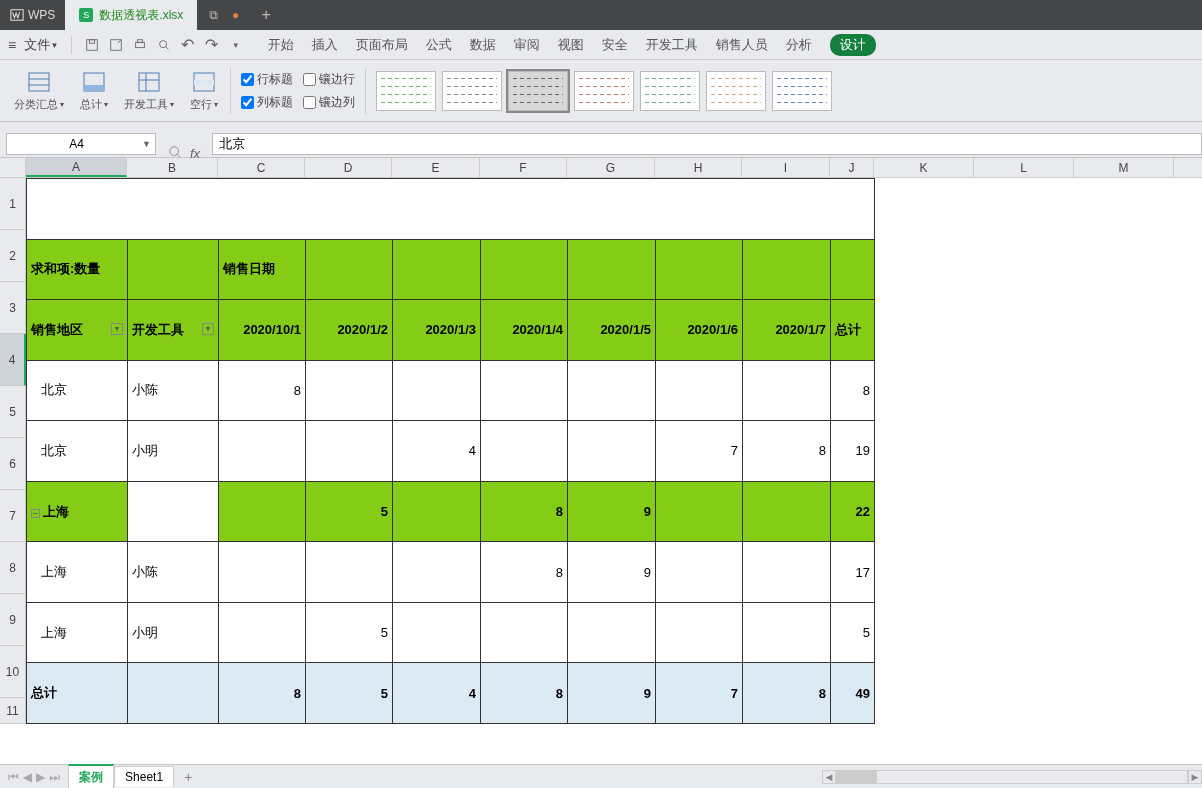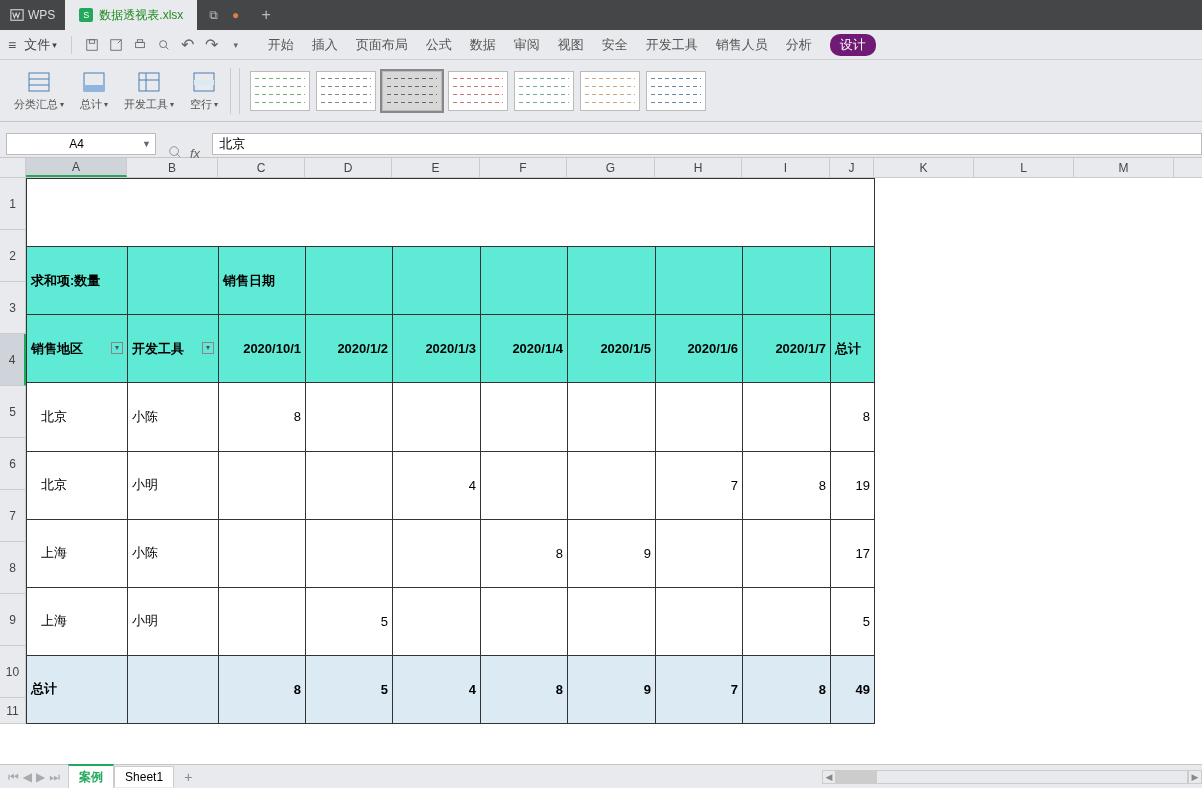--- a/index.html
+++ b/index.html
@@ -16,21 +16,21 @@
 
 
 .menubar { height: 30px; background: #e8eaed; display: flex; align-items: center; padding: 0 8px; gap: 2px; border-bottom: 1px solid #d0d0d0; }
 .menu-left { display: flex; align-items: center; gap: 4px; }
 .burger { font-size: 14px; color: #555; }
 .file-drop { display: flex; align-items: center; gap: 2px; font-size: 13px; color: #444; padding: 2px 4px; }
 .vsep { width: 1px; height: 18px; background: #ccc; margin: 0 6px; }
 .qat-icon { width: 20px; height: 20px; display: flex; align-items: center; justify-content: center; color: #666; }
 .tabs { display: flex; align-items: center; gap: 18px; margin-left: 20px; font-size: 13px; color: #555; }
 .tabs span { cursor: pointer; }
-.tab-active { background: #701a75; color: #fff !important; padding: 2px 10px; border-radius: 10px; }
+.tab-active { background: #15803d; color: #fff !important; padding: 2px 10px; border-radius: 10px; }
 
 
 .ribbon { height: 62px; background: #e8eaed; border-bottom: 1px solid #c5c5c5; display: flex; align-items: center; padding: 0 6px; }
 .rgrp { display: flex; flex-direction: column; align-items: center; gap: 2px; padding: 2px 8px; font-size: 11px; color: #555; }
 .rgrp-icon { width: 26px; height: 26px; display: flex; align-items: center; justify-content: center; }
 .rgrp-label { display: flex; align-items: center; gap: 2px; }
 .rsep { width: 1px; height: 46px; background: #ccc; margin: 0 4px; }
 .chkgrp { display: flex; flex-direction: column; gap: 6px; font-size: 12px; color: #444; padding: 0 6px; }
 .chkrow { display: flex; gap: 10px; align-items: center; }
 .chkrow label { display: flex; align-items: center; gap: 3px; }
@@ -52,21 +52,21 @@
 .grid-wrap { position: absolute; top: 158px; left: 0; right: 0; bottom: 24px; background: #fff; overflow: hidden; }
 .colhdrs { display: flex; height: 20px; border-bottom: 1px solid #ccc; background: #e8eaed; }
 .corner { width: 26px; border-right: 1px solid #ccc; background: #e8eaed; }
 .colhdr { border-right: 1px solid #ccc; display: flex; align-items: center; justify-content: center; font-size: 12px; color: #444; background: #e8eaed; }
 .colhdr.sel { background: #cfd4da; border-bottom: 2px solid #22a85b; }
 .rownum { width: 26px; border-right: 1px solid #ccc; border-bottom: 1px solid #ccc; display: flex; align-items: center; justify-content: center; font-size: 12px; color: #444; background: #e8eaed; }
 .rownum.sel { background: #cfd4da; border-right: 2px solid #22a85b; }
 
 table.sheet { border-collapse: collapse; }
 table.sheet td { border: 1px solid #333; font-size: 13px; padding: 0 4px; vertical-align: middle; background: #fff; }
-table.sheet td.hdr { background: #5eead4; font-weight: bold; }
+table.sheet td.hdr { background: #84cc16; font-weight: bold; }
 table.sheet td.tot { background: #dceaf4; font-weight: bold; }
 table.sheet td.num { text-align: right; }
 .collapse-btn { display: inline-block; width: 9px; height: 9px; border: 1px solid #888; font-size: 8px; line-height: 7px; text-align: center; margin-right: 3px; color: #555; }
 .filter-btn { float: right; width: 12px; height: 12px; border: 1px solid #888; font-size: 7px; display: flex; align-items: center; justify-content: center; color: #555; margin-top: 2px; }
 .active-cell { outline: 2px solid #22a85b; outline-offset: -1px; }
 
 
 .sheettabs { position: absolute; bottom: 0; left: 0; right: 0; height: 24px; background: #e8eaed; border-top: 1px solid #c5c5c5; display: flex; align-items: center; font-size: 12px; }
 .nav-arrows { display: flex; gap: 4px; padding: 0 8px; color: #aaa; }
 .st { padding: 3px 10px; border: 1px solid #ccc; border-bottom: none; background: #fff; margin-top: -1px; }
@@ -196,20 +196,42 @@
           <rect x="2" y="3" width="20" height="18" fill="none" stroke="#4a7db5"></rect>
           <rect x="2" y="10" width="20" height="5" fill="#dceaf4"></rect>
         </svg>
       </div>
     <div class="rgrp-label">
         <span>空行</span>
         <span style="font-size:8px">▾</span>
       </div>
   </div>
   <span class="rsep"></span>
+  <div class="chkgrp">
+    <div class="chkrow">
+      <label>
+          <input type="checkbox" checked="" style="">
+          <span>行标题</span>
+        </label>
+      <label>
+          <input type="checkbox" style="">
+          <span>镶边行</span>
+        </label>
+    </div>
+    <div class="chkrow">
+      <label>
+          <input type="checkbox" checked="" style="">
+          <span>列标题</span>
+        </label>
+      <label>
+          <input type="checkbox" style="">
+          <span>镶边列</span>
+        </label>
+    </div>
+  </div>
   <span class="rsep"></span>
   <div class="styles">
     <div class="style-thumb" style="--c:#7aad7a">
         <div class="line dash" style="top:6px"></div>
         <div class="line dash" style="top:14px"></div>
         <div class="line dash" style="top:22px"></div>
         <div class="line dash" style="top:30px"></div>
       </div>
     <div class="style-thumb" style="--c:#888">
         <div class="line dash" style="top:6px"></div>
@@ -356,20 +378,32 @@
         <td class="num"></td>
             <td class="num"></td>
         <td class="num">4</td>
             <td class="num"></td>
             <td class="num"></td>
         <td class="num">7</td>
         <td class="num">8</td>
         <td class="num">19</td>
       </tr>
       <tr style="height:52px">
+        <td class="hdr"><span class="collapse-btn">−</span><b>上海</b></td>
+        <td></td>
+            <td class="hdr num"></td>
+        <td class="hdr num">5</td>
+            <td class="hdr num"></td>
+        <td class="hdr num">8</td>
+        <td class="hdr num">9</td>
+            <td class="hdr num"></td>
+            <td class="hdr num"></td>
+        <td class="hdr num">22</td>
+      </tr>
+      <tr style="height:52px">
         <td style="padding-left:14px">上海</td>
         <td>小陈</td>
         <td class="num"></td>
             <td class="num"></td>
             <td class="num"></td>
         <td class="num">8</td>
         <td class="num">9</td>
             <td class="num"></td>
             <td class="num"></td>
         <td class="num">17</td>

